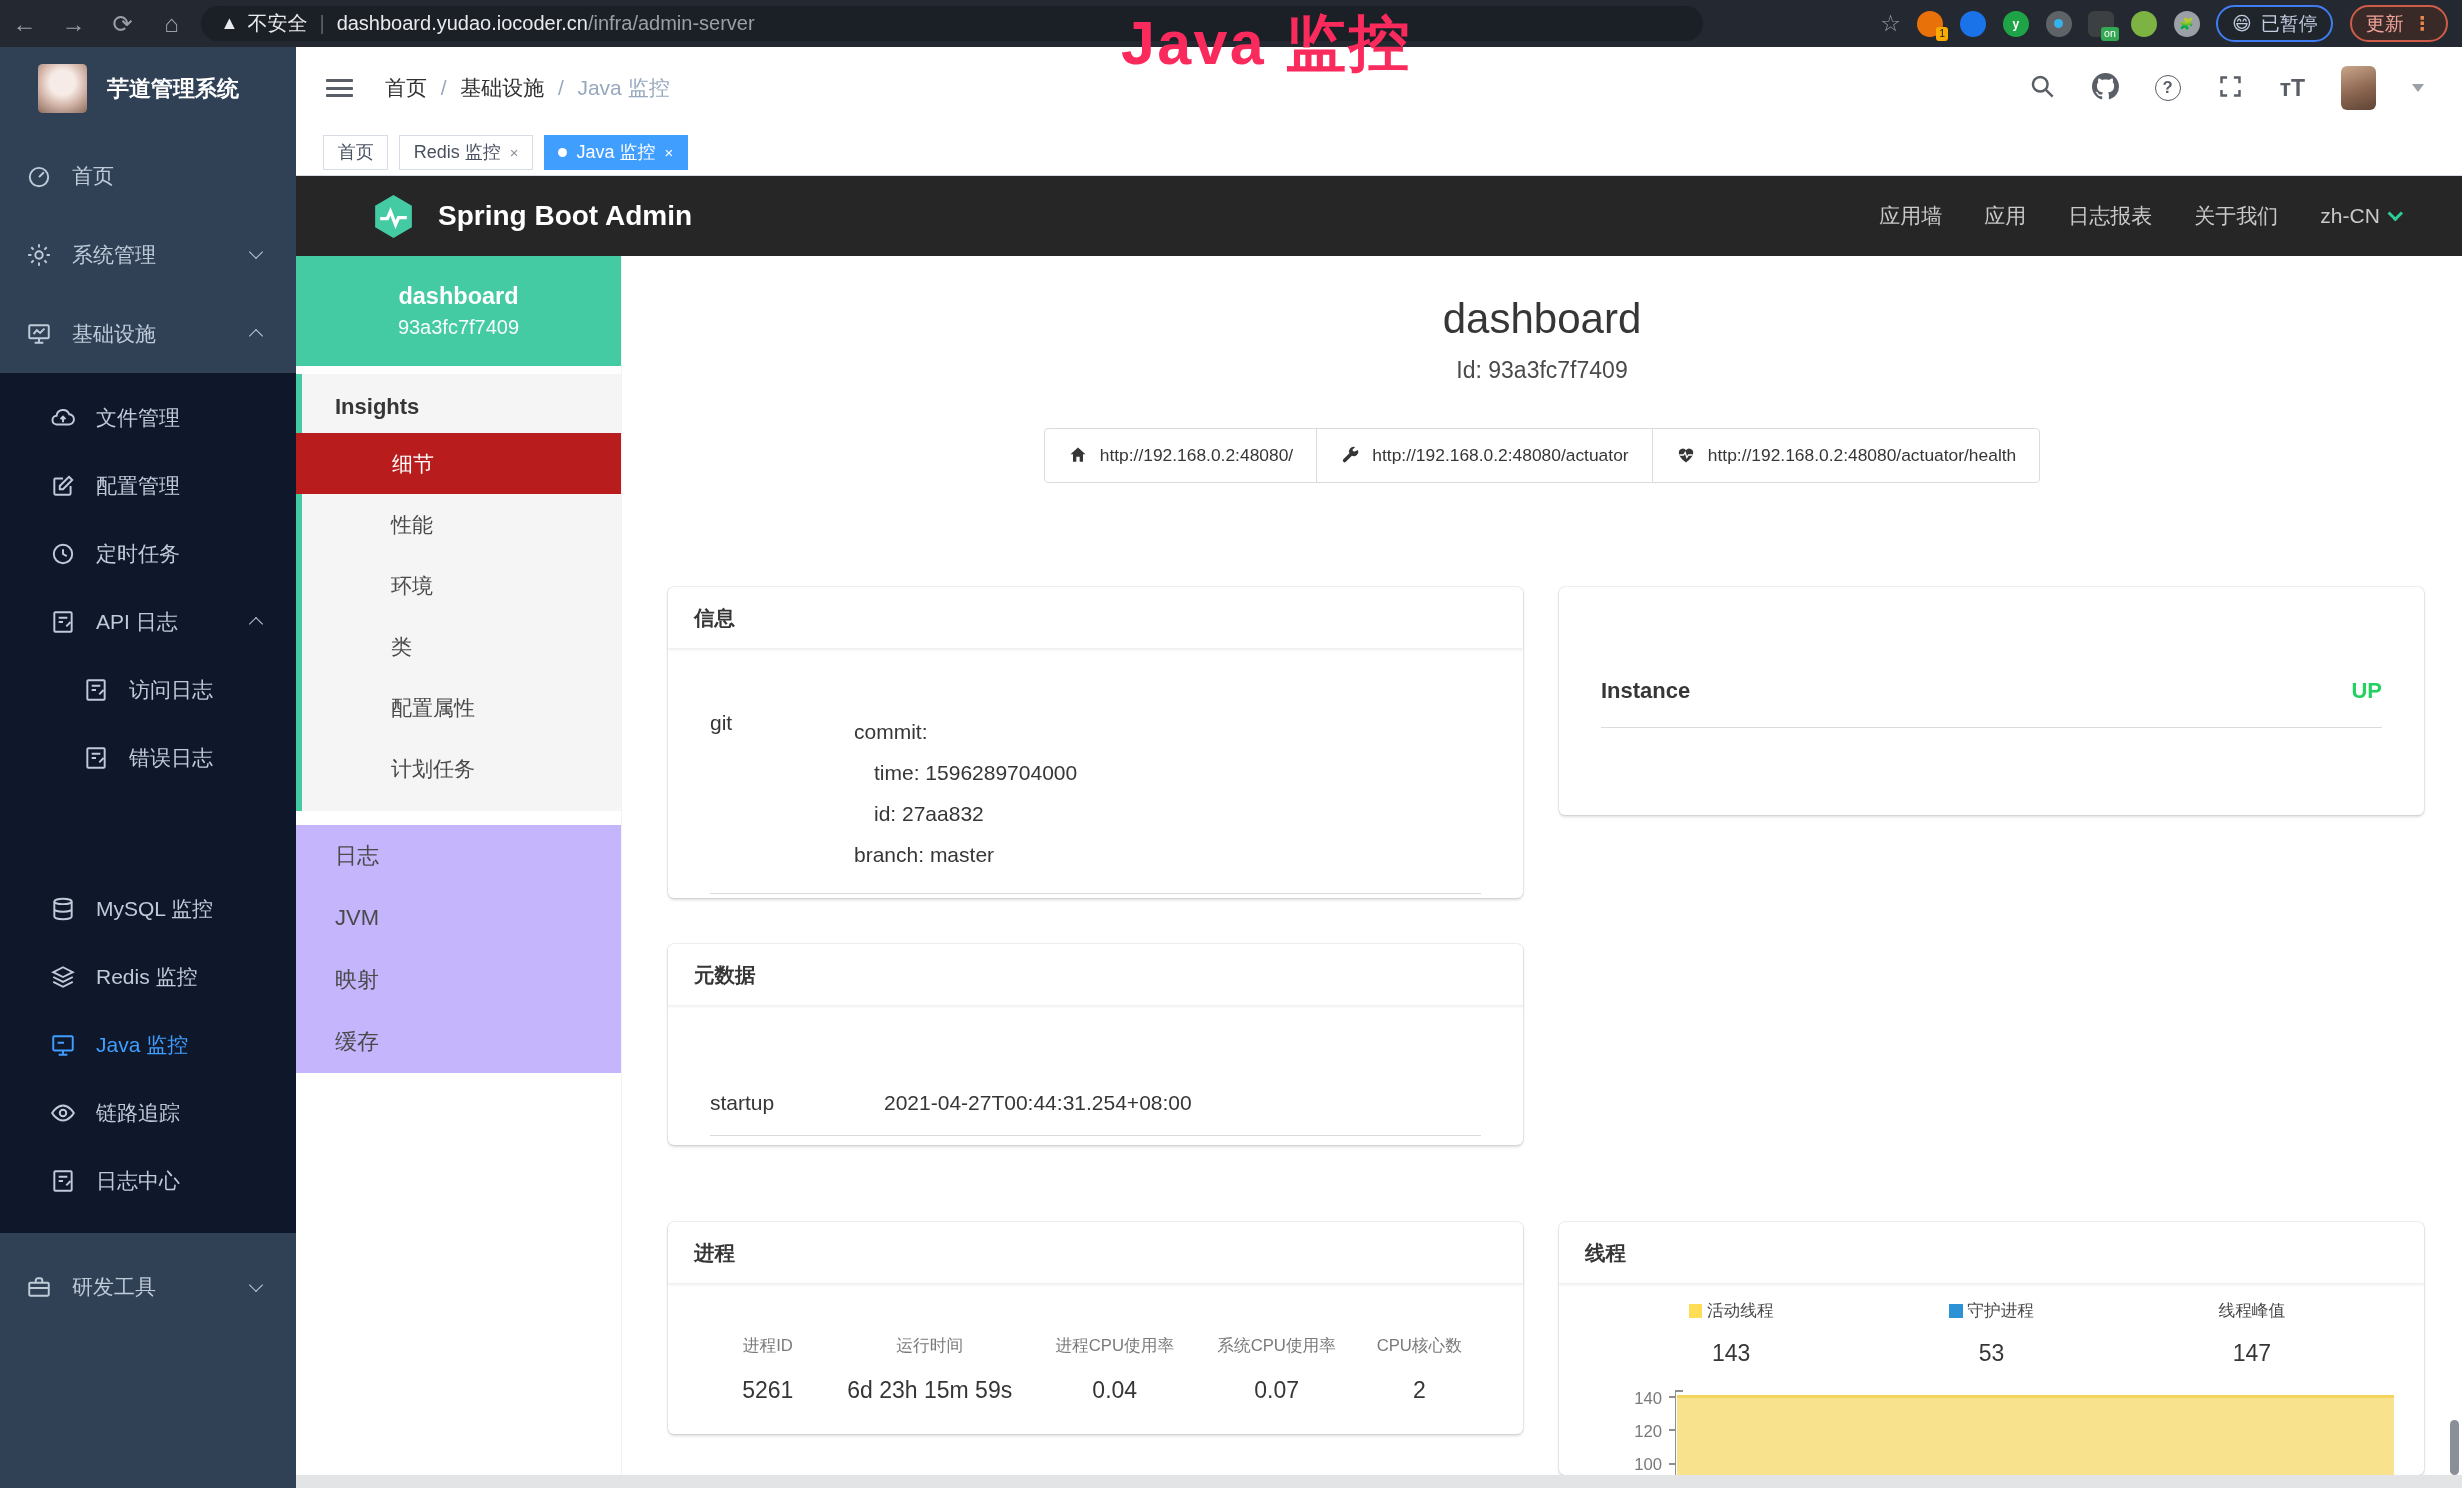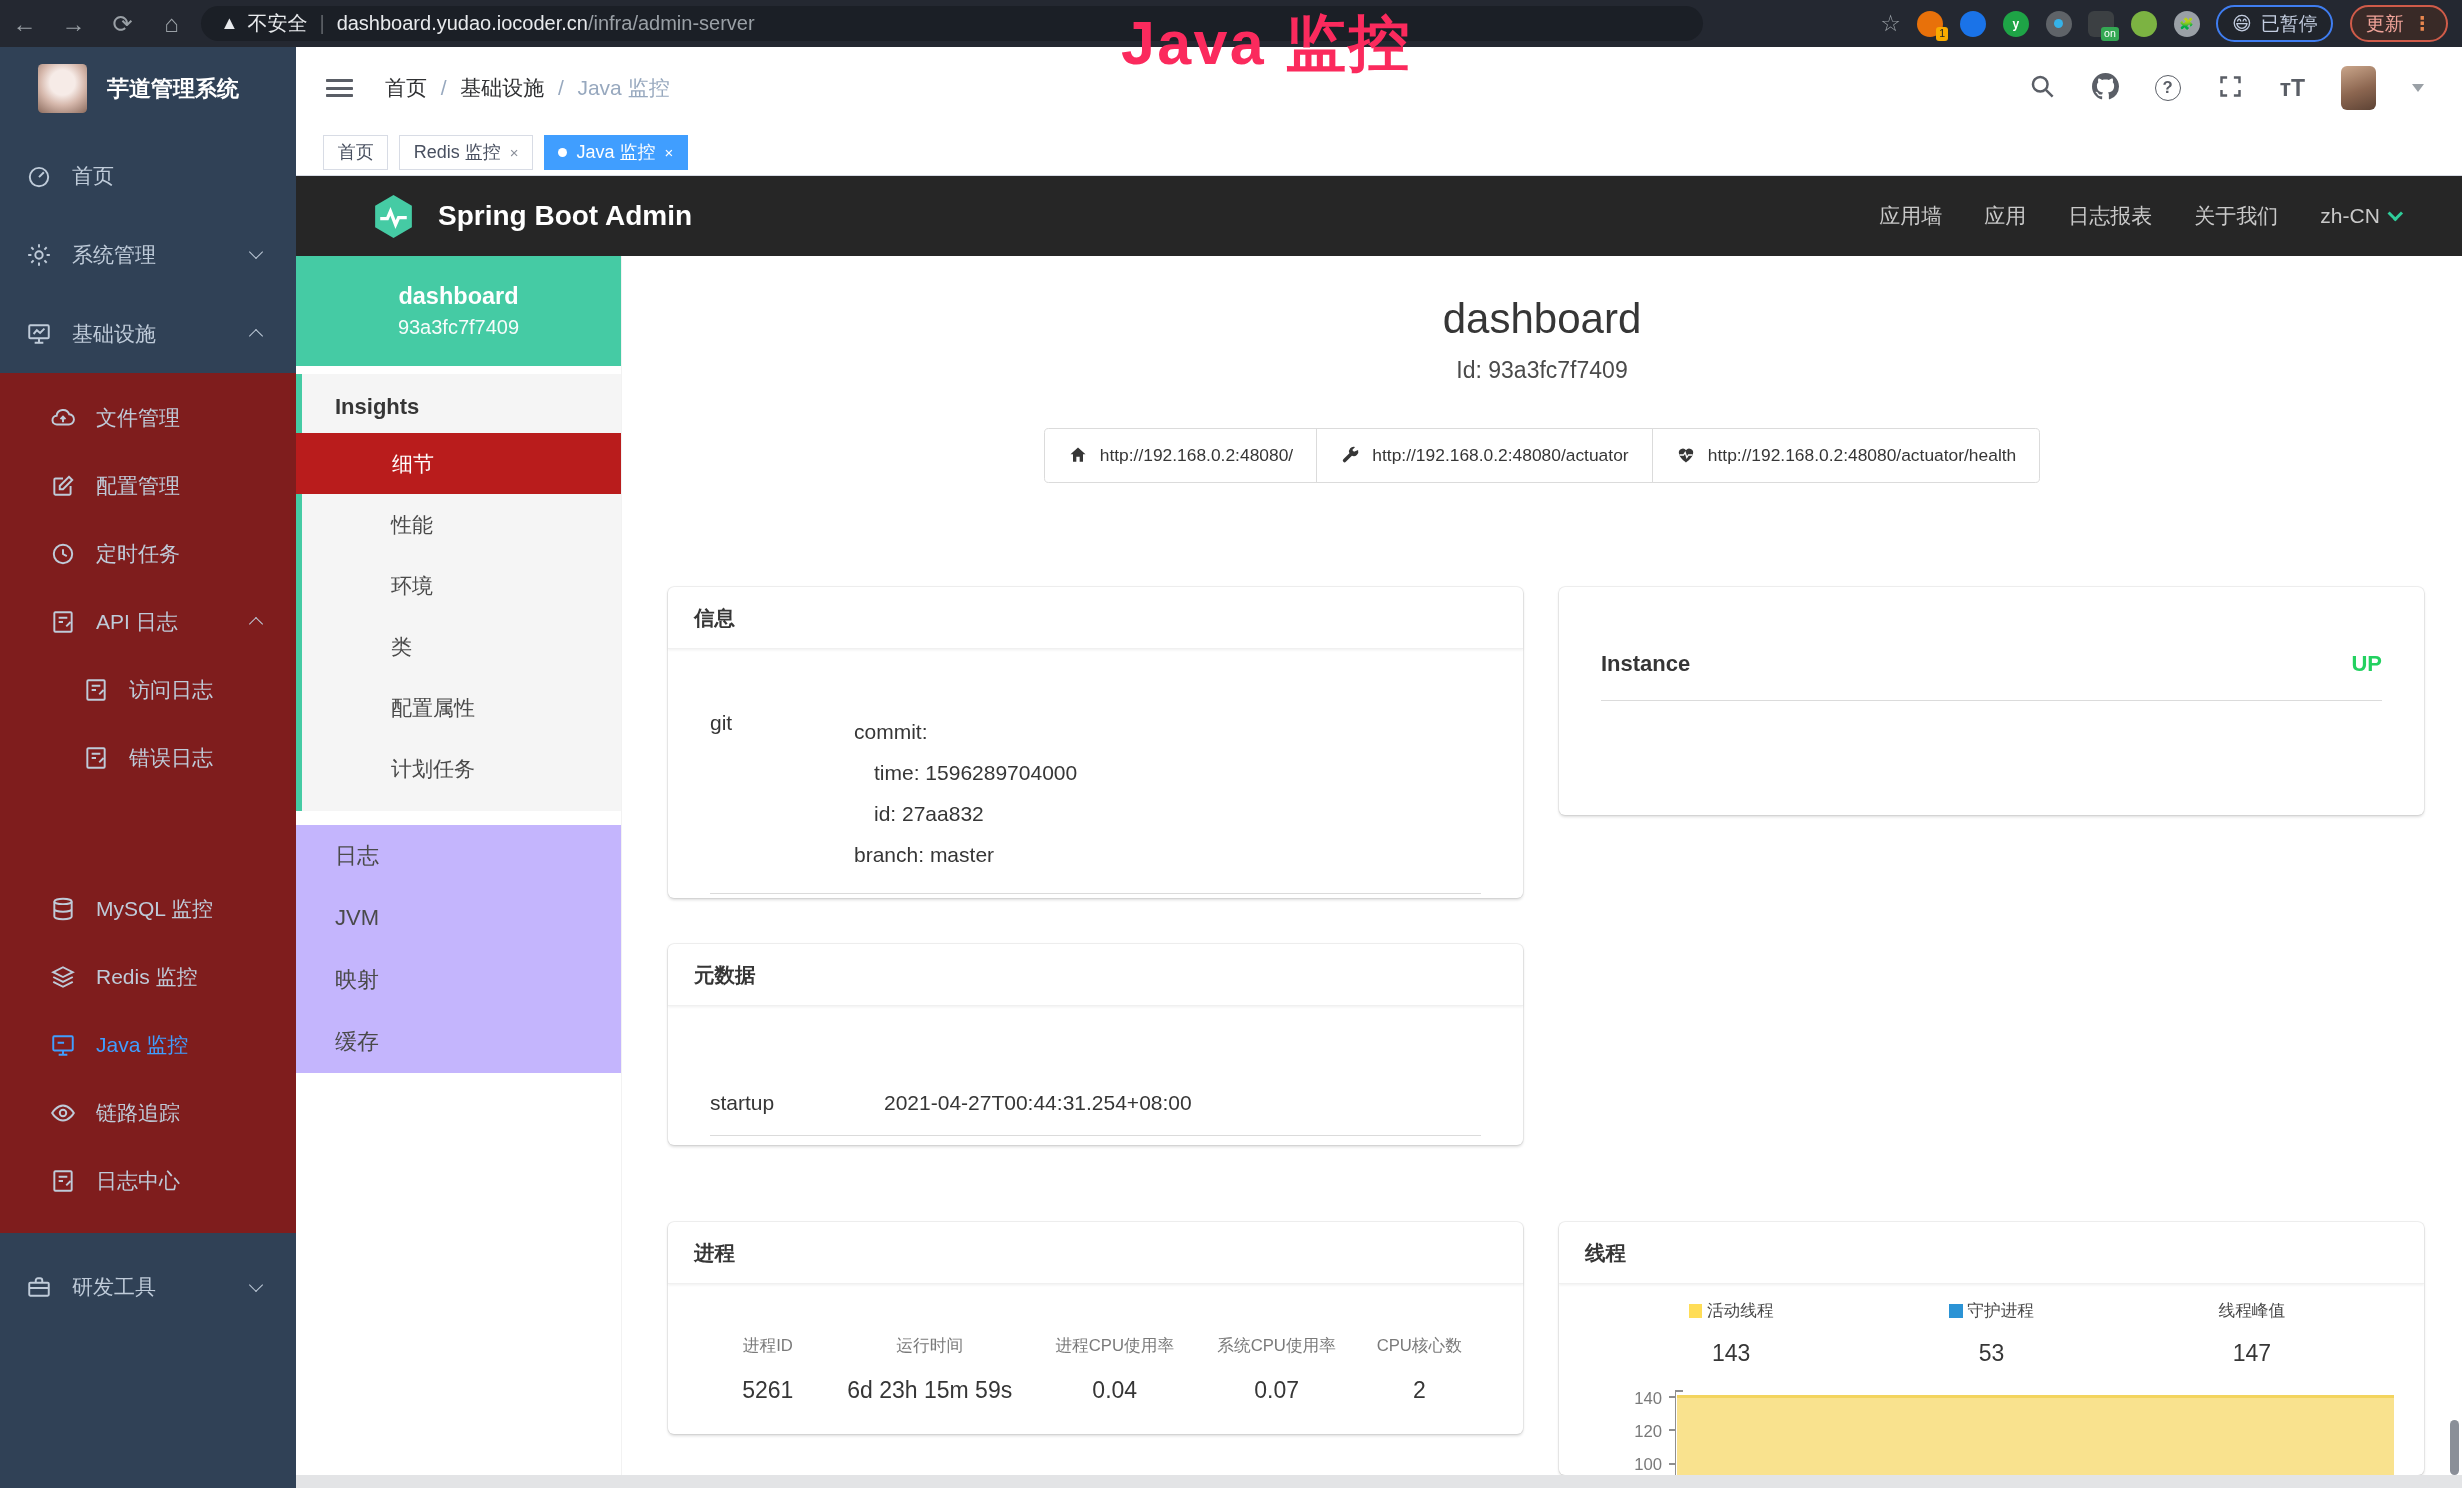--- a/index.html
+++ b/index.html
@@ -41,21 +41,21 @@
     background:radial-gradient(circle at 50% 38%, #f6ebe7 0 32%, #d6b8ac 58%, #8a6a5c 100%); }
   .logo-title { color:#fff; font-size:22px; font-weight:700; }
   .menu { margin-top:6px; }
   .m-item { height:79px; display:flex; align-items:center; font-size:21px; color:#bfcbd9;
     position:relative; cursor:pointer; }
   .m-item .ico { width:26px; height:26px; margin-right:20px; flex:none; }
   .m-item svg { width:26px; height:26px; stroke:currentColor; fill:none; stroke-width:1.8; }
   .lvl1 { padding-left:26px; }
   .lvl2 { padding-left:50px; height:68px; }
   .lvl3 { padding-left:83px; height:68px; }
-  .submenu { background:#7f1d1d; padding:10.6px 0 18px; }
+  .submenu { background:#0f172a; padding:10.6px 0 18px; }
   .spacer { height:83px; }
   .m-item.active { color:#409eff; }
   .chev { position:absolute; right:35px; width:10px; height:10px;
     border-right:1.5px solid #bfcbd9; border-bottom:1.5px solid #bfcbd9; }
   .chev.down { transform:rotate(45deg); margin-top:-4.6px; }
   .chev.up { transform:rotate(-135deg); margin-top:4.6px; }
   .dev-item { margin-top:15px; }
 
   
   .app-header { position:absolute; left:296px; top:47px; right:0; height:82px; background:#fff;
@@ -141,21 +141,21 @@
 
   .kv-row { display:flex; border-bottom:0.8px solid #dbdbdb; font-size:21px; color:#363636; }
   .kv-key { flex:none; }
   .card-info .kv-row { margin-top:32px; padding-bottom:18px; }
   .card-info .kv-key { width:144px; }
   .kv-val div { line-height:41px; }
   .kv-val .indent { padding-left:20px; }
   .card-meta .kv-row { margin-top:55px; padding-bottom:20px; }
   .card-meta .kv-key { width:174px; }
 
-  .h-row { display:flex; justify-content:space-between; margin-top:34px; padding-bottom:23px;
+  .h-row { display:flex; justify-content:space-between; margin-top:61px; padding-bottom:23px;
     border-bottom:0.8px solid #dbdbdb; font-size:22px; }
   .h-name { font-weight:700; color:#363636; }
   .h-status { font-weight:700; }
 
   .ptable { display:flex; text-align:center; margin-top:20px; }
   .pc0{width:15%;} .pc1{width:27%;} .pc2{width:21%;} .pc3{width:21%;} .pc4{width:16%;}
   .ph { font-size:16.7px; color:#7a7a7a; }
   .pv { font-size:23px; color:#363636; margin-top:20px; }
 
   .legend-row { display:flex; margin-top:15px; text-align:center; }

